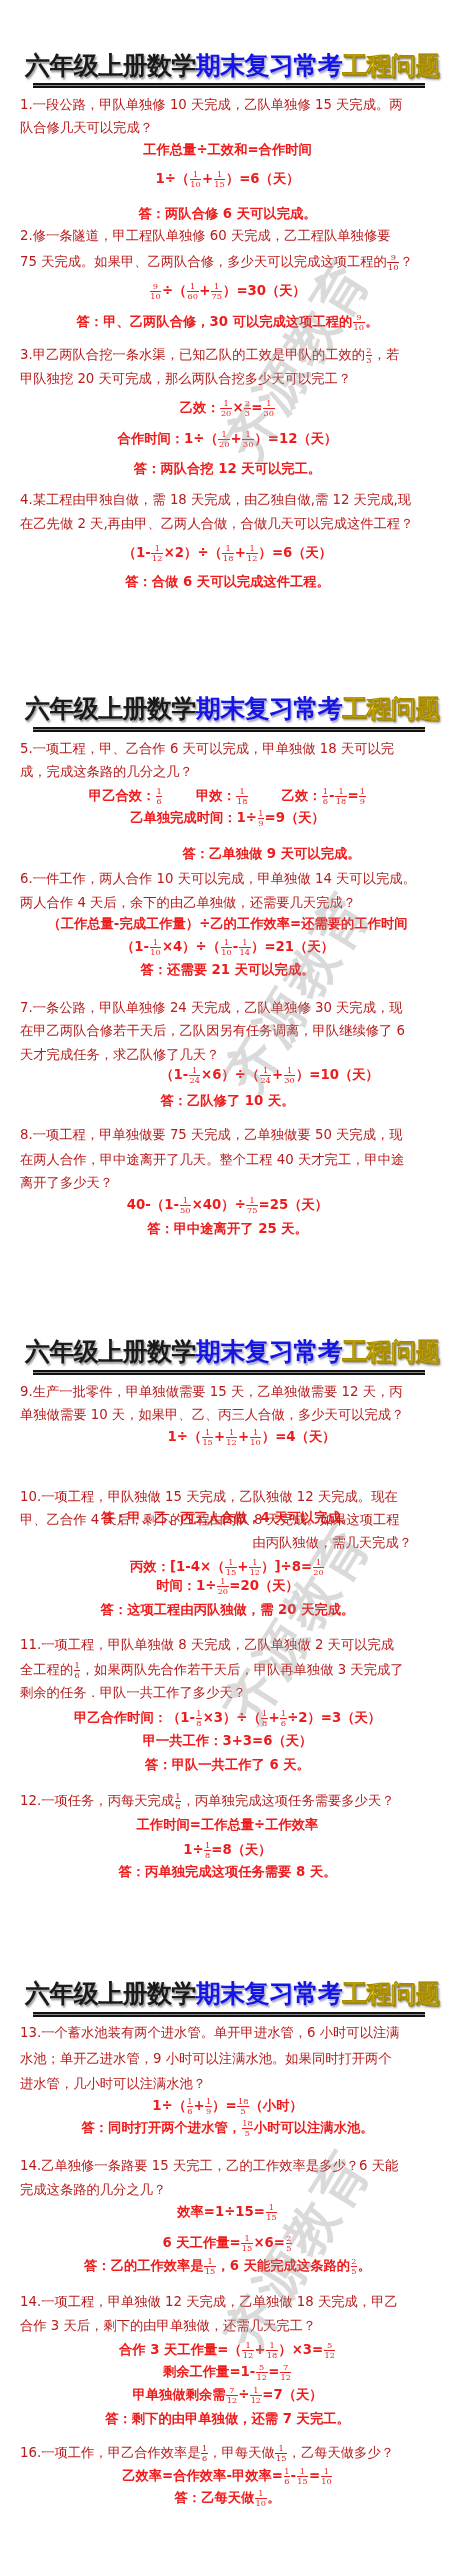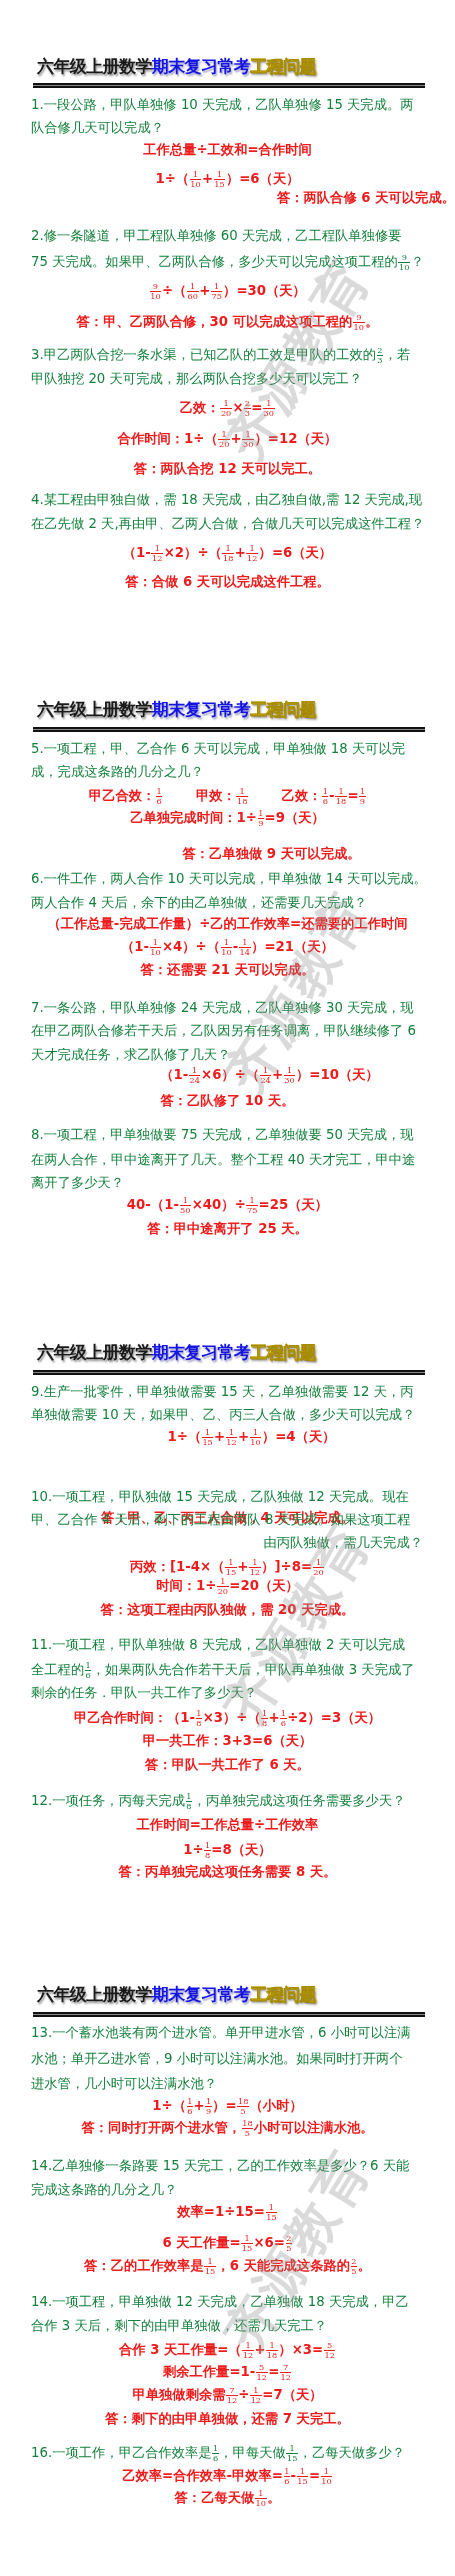--- a/index.html
+++ b/index.html
@@ -1,35 +1,35 @@
 <!DOCTYPE html>
 <html style="font-size:10px"><head>
 <meta charset="utf-8">
 <style>
   html, body { margin: 0; padding: 0; background: #ffffff; }
   body { width: 455px; height: 2576px; position: relative; overflow: hidden;
          font-family: "DejaVu Sans", "Liberation Sans", sans-serif; }
   .page { position: absolute; left: 0; width: 455px; }
   .title {
-    position: absolute; left: 37px; width: 392px; height: 30px;
-    font-size: 17px; line-height: 30px; font-weight: bold; white-space: nowrap;
+    position: absolute; left: 25px; width: 392px; height: 30px;
+    font-size: 25px; line-height: 30px; font-weight: bold; white-space: nowrap;
     letter-spacing: -0.6px;
   }
   .title .t-black { color: #1a1a1a; text-shadow: 1.3px 1.9px 1.9px #9a9a9a; }
   .title .t-blue  { color: #1414e6; text-shadow: 1.3px 1.9px 1.9px #a0a0c0; }
   .title .t-gold  { color: #f2d31b; text-shadow: 0.6px 0.6px 0 #9a8000, 1.3px 1.9px 2.5px #6b6b6b;
                     -webkit-text-stroke: 0.4px #a68a00; }
   .rule { position: absolute; left: 33px; width: 392px; height: 5.7px; }
   .rule::before, .rule::after { content: ""; position: absolute; left: 0; right: 0; background: #111; }
   .rule::before { top: 0; height: 1.9px; }
   .rule::after  { top: 3.2px; height: 1.9px; }
   .rule .mid { position:absolute; left:0; right:0; top:1.9px; height:1.3px; background:#888; }
 
   .line { position: absolute; white-space: nowrap; }
-  .q { left: 31px; width: 392px; font-size: 13.3px; color: #15803d; line-height: 19px; }
+  .q { left: 20px; width: 392px; font-size: 13.3px; color: #b91c1c; line-height: 19px; }
   .a { left: 0; width: 455px; text-align: center; font-size: 13.3px; color: #ee1c1c; line-height: 19px; font-weight: bold; }
   .frac { display: inline-block; vertical-align: middle; text-align: center;
           font-family: "DejaVu Serif", "Liberation Serif", serif; font-weight: normal;
           font-size: 8.2px; line-height: 8.2px; margin: 0 0.6px; }
   .frac .n { display: block; padding: 0 0.6px; border-bottom: 0.6px solid currentColor; }
   .frac .d { display: block; padding: 0 0.6px; }
   .gap { display: inline-block; width: 33px; }
   .watermark {
     position: absolute; font-size: 52px; color: rgba(150,150,150,0.35); font-weight: bold;
     transform: rotate(-58deg); transform-origin: left top; white-space: nowrap; letter-spacing: 3.8px;
@@ -44,21 +44,21 @@
     <div class="title" style="top: 51px;">
       <span class="t-black">六年级上册数学</span><span class="t-blue">期末复习常考</span><span class="t-gold">工程问题</span>
     </div>
     <div class="rule" style="top: 83px;">
         <div class="mid"></div>
       </div>
   <div class="line q" style="top: 95px;">1.一段公路，甲队单独修 10 天完成，乙队单独修 15 天完成。两</div>
       <div class="line q" style="top: 118px;">队合修几天可以完成？</div>
       <div class="line a" style="top: 140px;">工作总量÷工效和=合作时间</div>
       <div class="line a" style="top: 169px;">1÷（<span class="frac"><span class="n">1</span><span class="d">10</span></span>+<span class="frac"><span class="n">1</span><span class="d">15</span></span>）=6（天）</div>
-      <div class="line a" style="top: 188px; text-align: right;">答：两队合修 6 天可以完成。</div>
+      <div class="line a" style="top: 204px;">答：两队合修 6 天可以完成。</div>
       <div class="line q" style="top: 226px;">2.修一条隧道，甲工程队单独修 60 天完成，乙工程队单独修要</div>
       <div class="line q" style="top: 252px;">75 天完成。如果甲、乙两队合修，多少天可以完成这项工程的<span class="frac"><span class="n">9</span><span class="d">10</span></span>？</div>
       <div class="line a" style="top: 281px;"><span class="frac"><span class="n">9</span><span class="d">10</span></span>÷（<span class="frac"><span class="n">1</span><span class="d">60</span></span>+<span class="frac"><span class="n">1</span><span class="d">75</span></span>）=30（天）</div>
       <div class="line a" style="top: 312px;">答：甲、乙两队合修，30 可以完成这项工程的<span class="frac"><span class="n">9</span><span class="d">10</span></span>。</div>
       <div class="line q" style="top: 345px;">3.甲乙两队合挖一条水渠，已知乙队的工效是甲队的工效的<span class="frac"><span class="n">2</span><span class="d">3</span></span>，若</div>
       <div class="line q" style="top: 369px;">甲队独挖 20 天可完成，那么两队合挖多少天可以完工？</div>
       <div class="line a" style="top: 398px;">乙效：<span class="frac"><span class="n">1</span><span class="d">20</span></span>×<span class="frac"><span class="n">2</span><span class="d">3</span></span>=<span class="frac"><span class="n">1</span><span class="d">30</span></span></div>
       <div class="line a" style="top: 429px;">合作时间：1÷（<span class="frac"><span class="n">1</span><span class="d">20</span></span>+<span class="frac"><span class="n">1</span><span class="d">30</span></span>）=12（天）</div>
       <div class="line a" style="top: 459px;">答：两队合挖 12 天可以完工。</div>
       <div class="line q" style="top: 490px;">4.某工程由甲独自做，需 18 天完成，由乙独自做,需 12 天完成,现</div>

